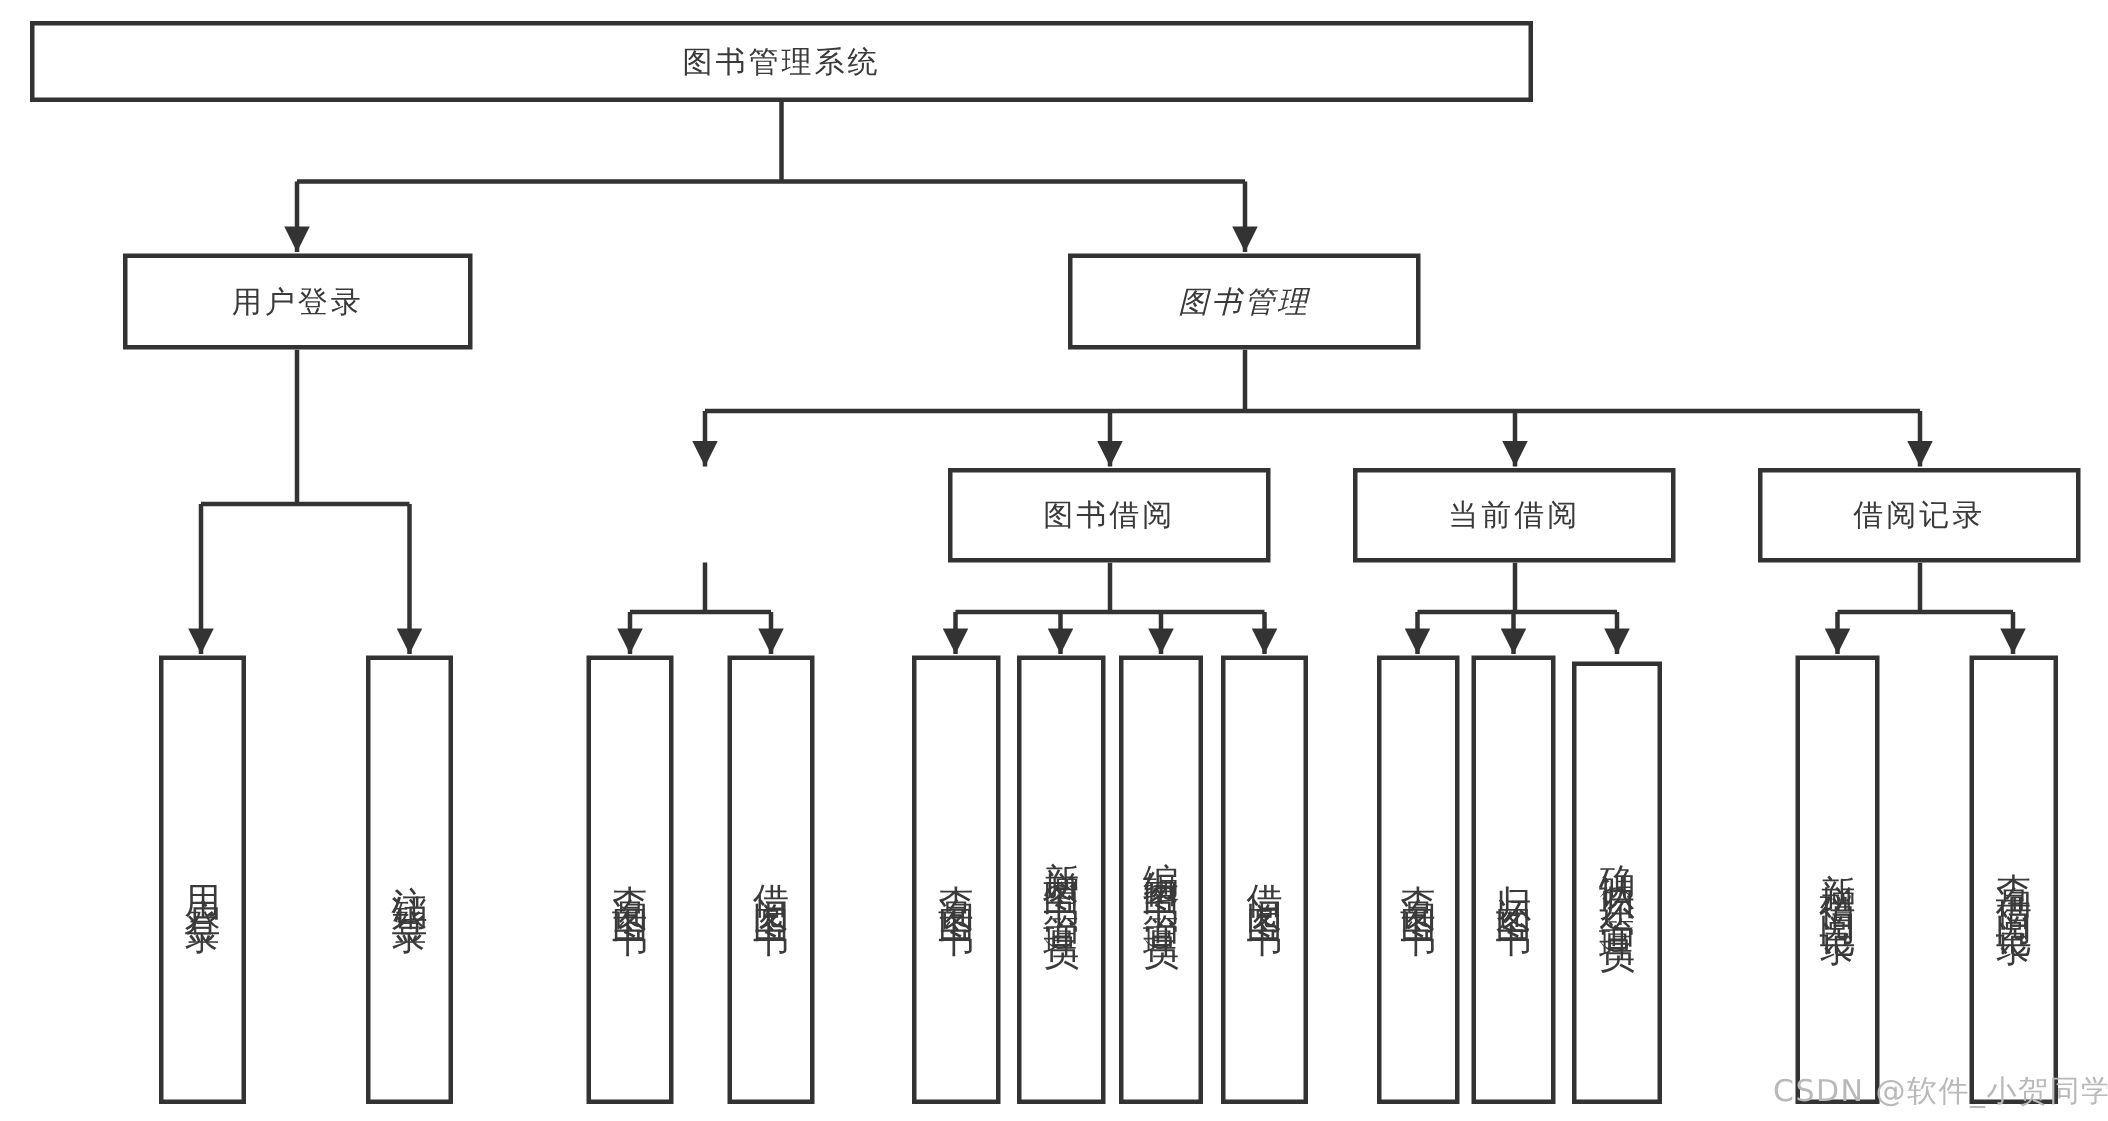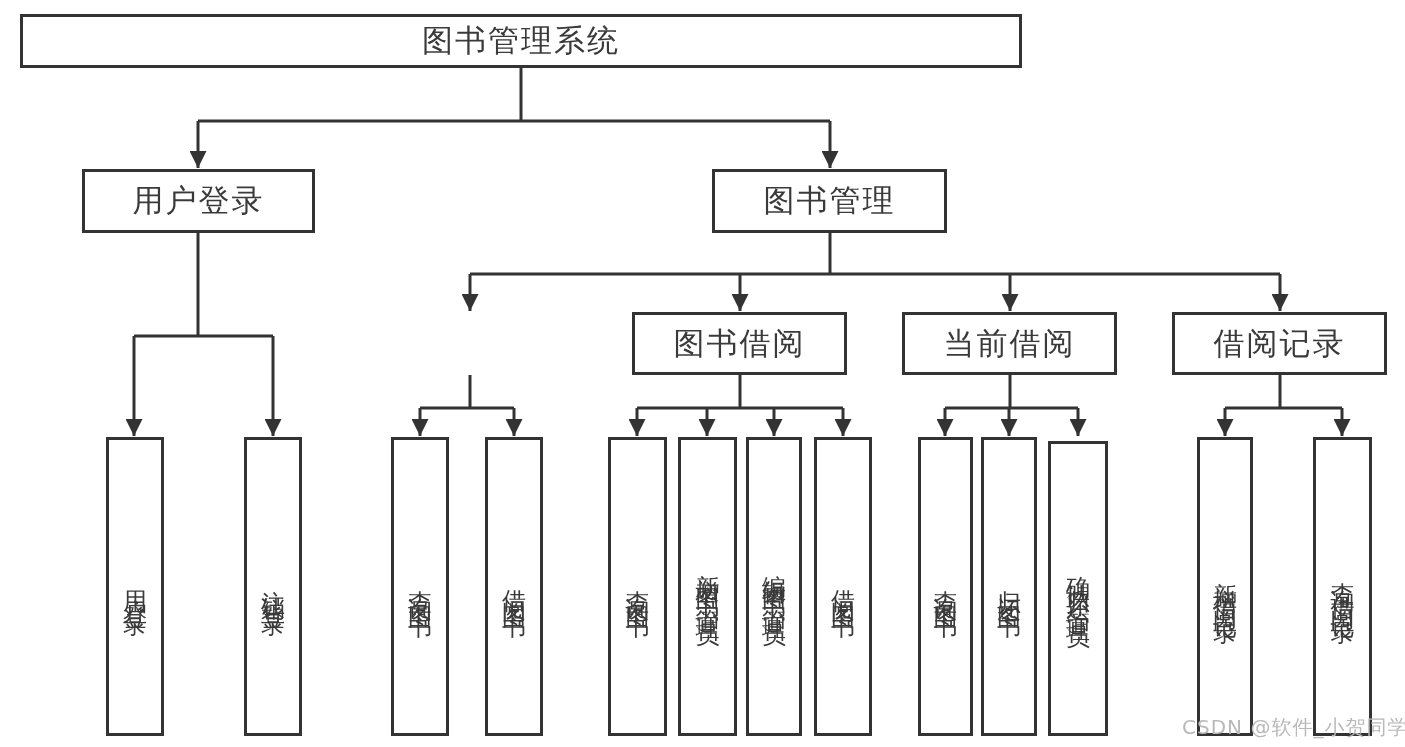--- a/index.html
+++ b/index.html
@@ -21,21 +21,21 @@
     position: absolute;
     box-sizing: border-box;
     border: 3px solid #333333;
     background: #ffffff;
     display: flex;
     align-items: center;
     justify-content: center;
     color: #3a3a3a;
   }
   .h {
-    font-size: 31px;
+    font-size: 20px;
     letter-spacing: 2px;
     white-space: nowrap;
   }
   .v {
     writing-mode: vertical-rl;
     font-size: 24px;
     letter-spacing: 8px;
     line-height: 1;
   }
   .ls9 { letter-spacing: 7px; }
@@ -100,21 +100,21 @@
       <path d="M1280 375 V408"></path>
       <path d="M1225 408 H1342"></path>
       <path d="M1225 408 V436" marker-end="url(#arw)"></path>
       <path d="M1342 408 V436" marker-end="url(#arw)"></path>
     </g>
   </svg>
 
   <div class="node h" style="left:20px; top:14px; width:1002px; height:54px;">图书管理系统</div>
 
   <div class="node h" style="left:82px; top:169px; width:233px; height:64px;">用户登录</div>
-  <div class="node h" style="left:712px; top:169px; width:235px; height:64px;">图书管理</div>
+  <div class="node h" style="left:712px; top:169px; width:235px; height:64px;font-style:italic;">图书管理</div>
 
   <div class="node h" style="left:902px; top:312px; width:215px; height:63px;">当前借阅</div>
   <div class="node h" style="left:632px; top:312px; width:215px; height:63px;">图书借阅</div>
   <div class="node h" style="left:1172px; top:312px; width:215px; height:63px;">借阅记录</div>
 
   <div class="node v" style="left:106px; top:437px; width:58px; height:299px;">用户登录</div>
   <div class="node v" style="left:244px; top:437px; width:58px; height:299px;">注销登录</div>
 
   <div class="node v" style="left:391px; top:437px; width:58px; height:299px;">查询图书</div>
   <div class="node v" style="left:485px; top:437px; width:58px; height:299px;">借阅图书</div>

